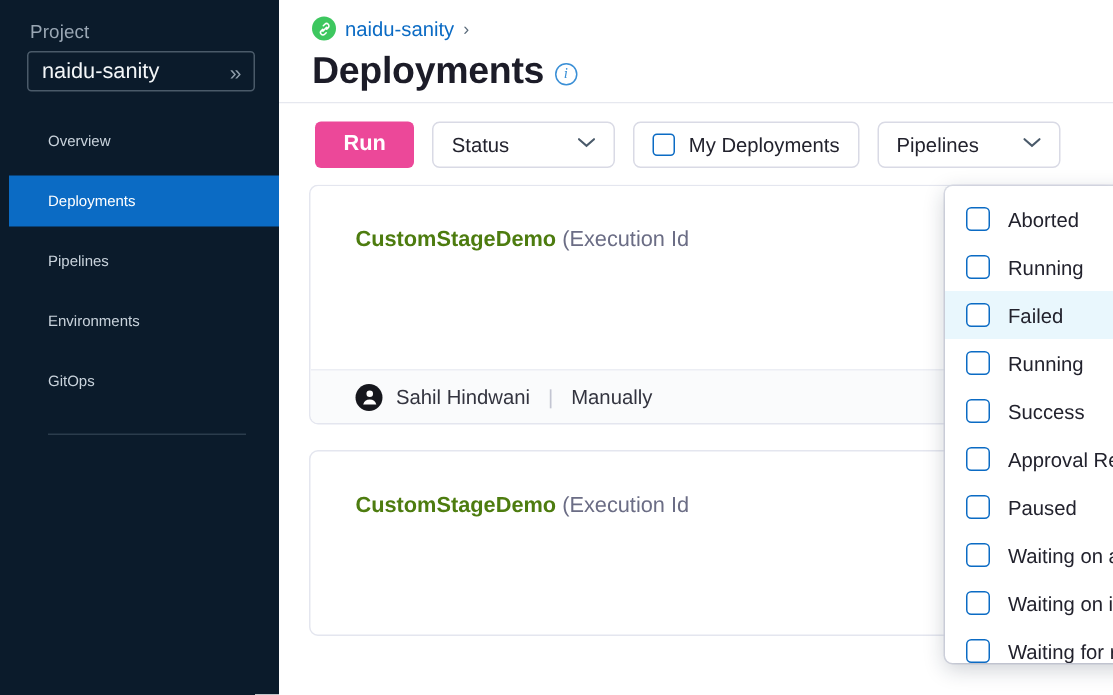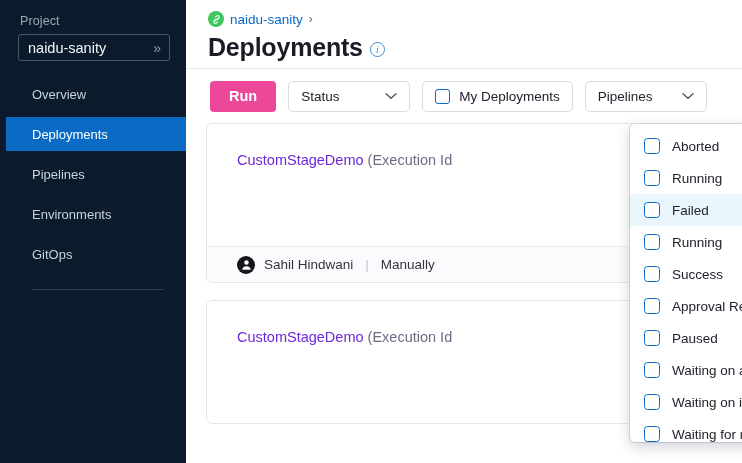--- a/index.html
+++ b/index.html
@@ -39,21 +39,21 @@
     white-space: nowrap; overflow: hidden;
   }
   .project-chev { color: #8f9daa; font-size: 14px; line-height: 1; }
 
   .nav { margin-top: 16px; }
   .nav-item {
     height: 34px;
     display: flex; align-items: center;
     padding-left: 32px;
     color: #c9d3dc;
-    font-size: 13px;
+    font-size: 10px;
     cursor: pointer;
     margin-bottom: 6px;
   }
   .nav-item.active {
     background: #0b6bc4;
     color: #ffffff;
     margin-left: 6px;
     padding-left: 26px;
   }
 
@@ -151,21 +151,21 @@
   }
   .card {
     background: #ffffff;
     border: 1px solid #e4e6ef;
     border-radius: 6px;
     margin-bottom: 17px;
     overflow: hidden;
   }
   .card-body { padding: 28px 0 0 30px; height: 122px; }
   .card-title { font-size: 14.5px; white-space: nowrap; }
-  .card-title b { color: #6d28d9; font-weight: normal; }
+  .card-title b { color: #4d7c0f; font-weight: bold; }
   .card-title span { color: #6b6d85; font-weight: normal; }
   .card-foot {
     height: 36px;
     background: #fafbfc;
     border-top: 1px solid #eceef4;
     display: flex; align-items: center;
     padding-left: 30px; gap: 9px;
     font-size: 13.5px; color: #33343f;
   }
   .avatar {

